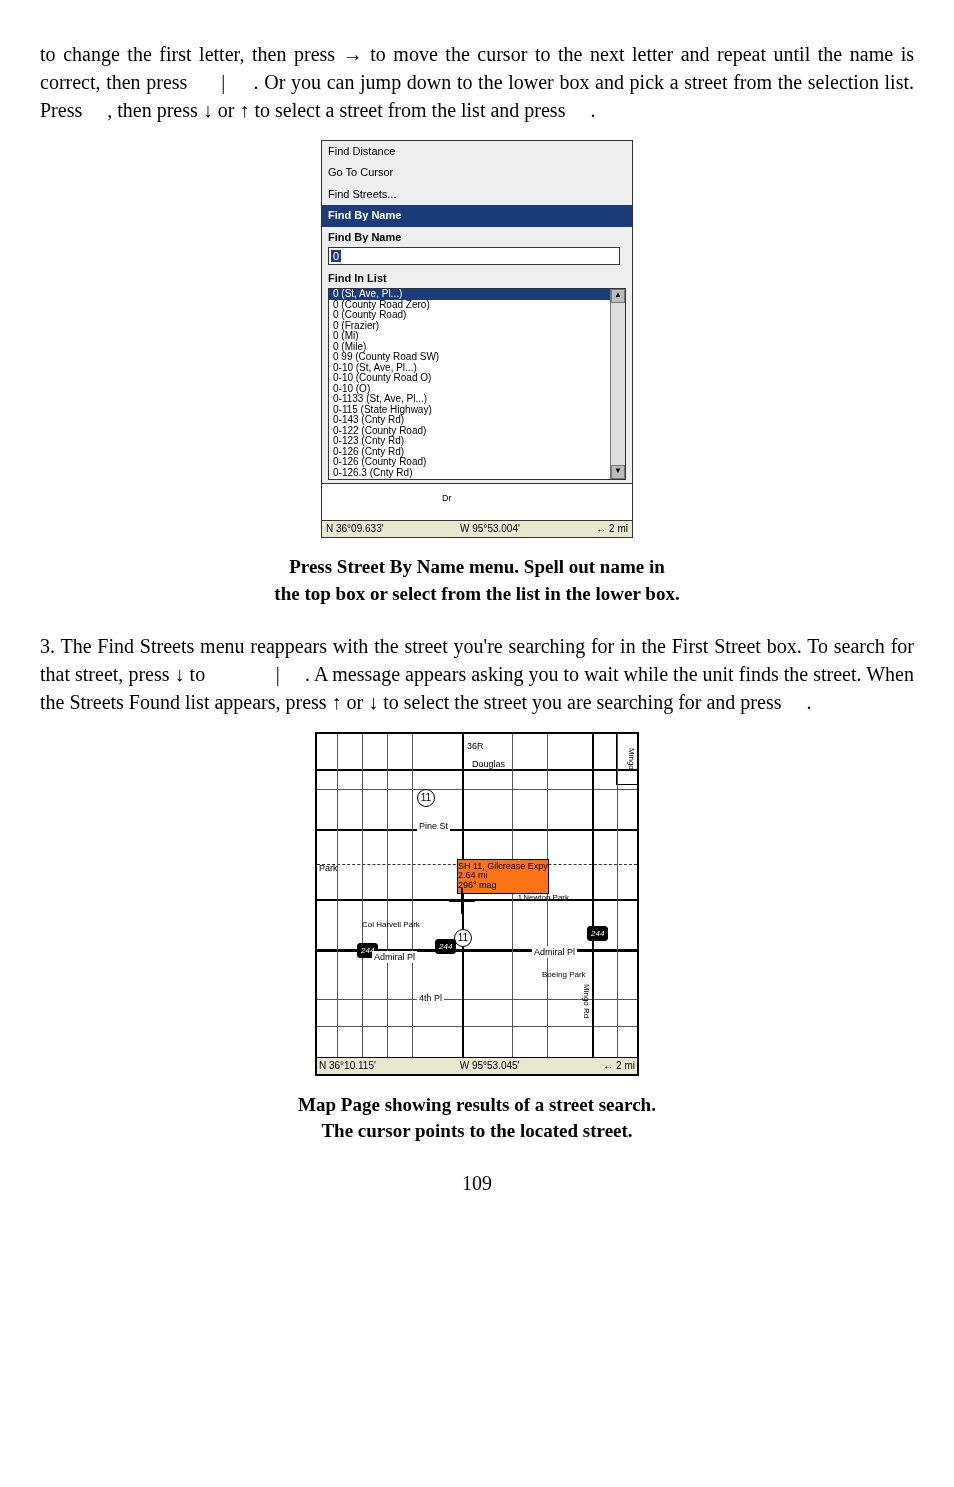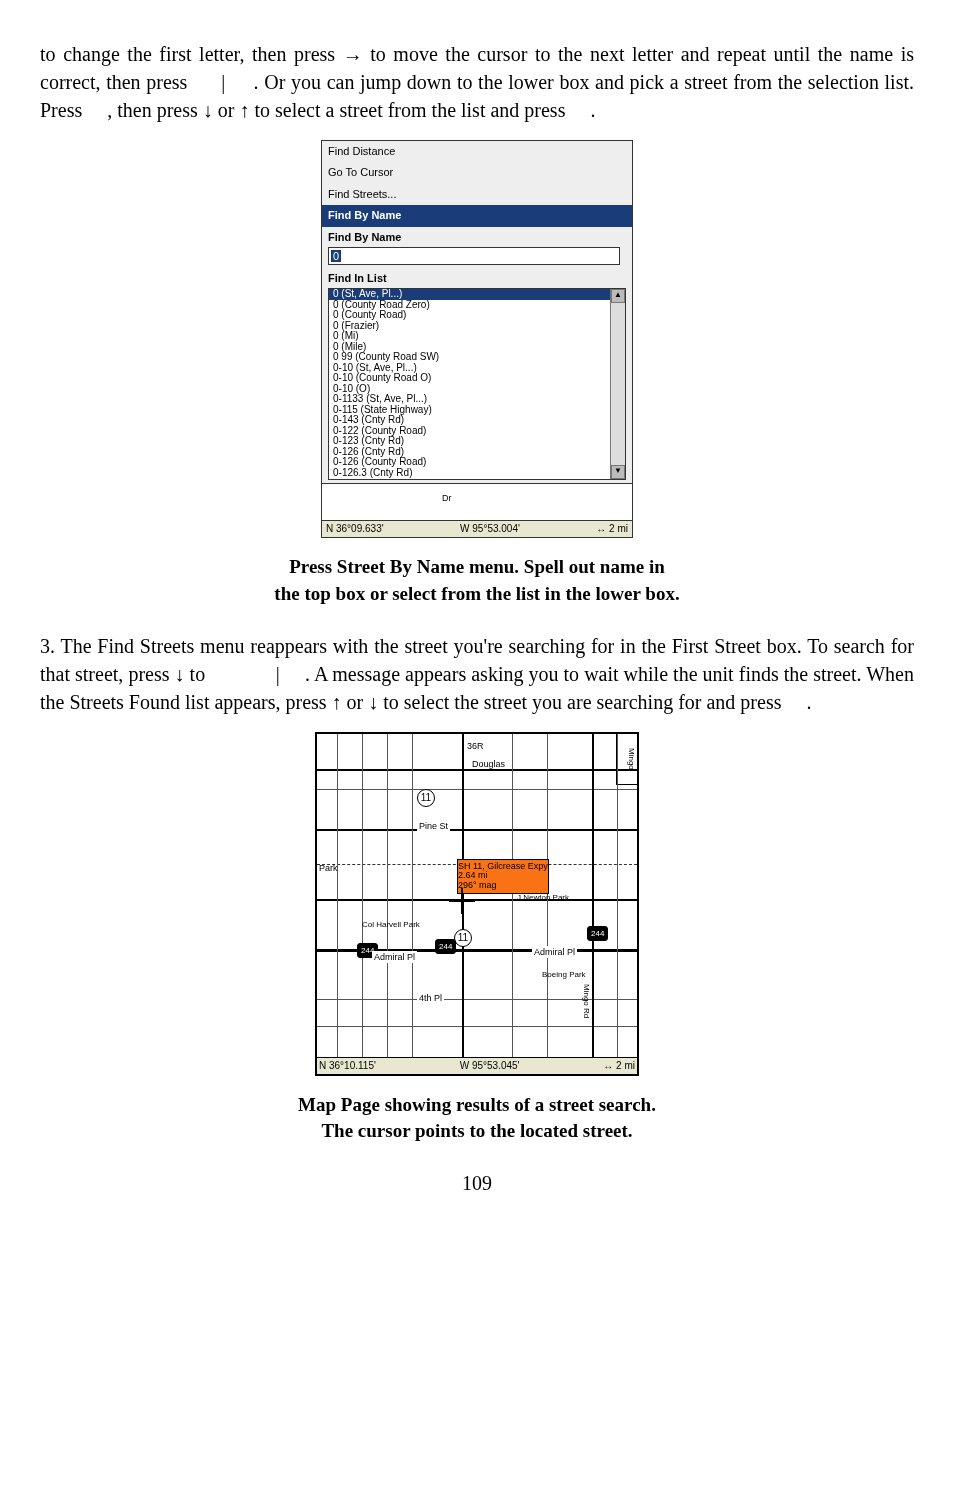--- a/index.html
+++ b/index.html
@@ -165,20 +165,21 @@
       line-height: 16px;
     }
     .fig2 .hwy-shield {
       position: absolute;
       padding: 1px 3px;
       border: 1px solid #000;
       background: #000;
       color: #fff;
       font-size: 8px;
       border-radius: 3px;
+      font-style: italic;
     }
     .fig2 .label {
       position: absolute;
       font-size: 9px;
       white-space: nowrap;
     }
     .fig2 .label-boxed {
       position: absolute;
       font-size: 9px;
       background: #fff;

